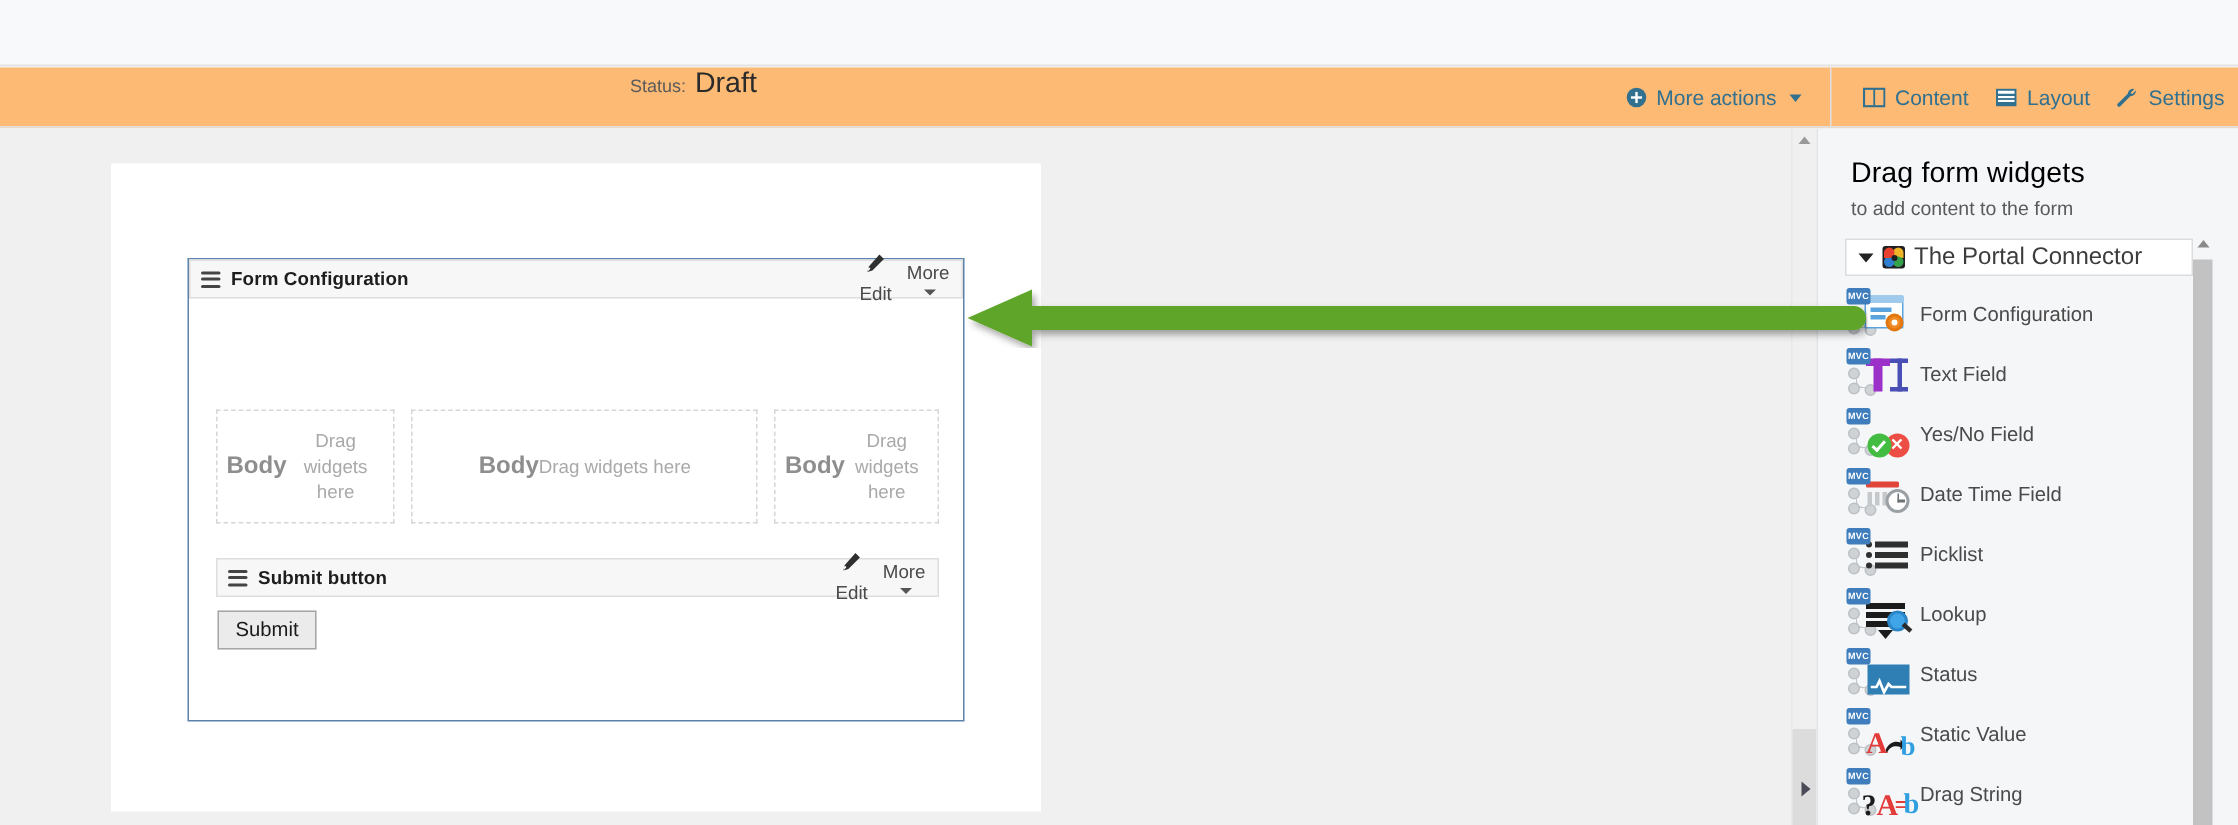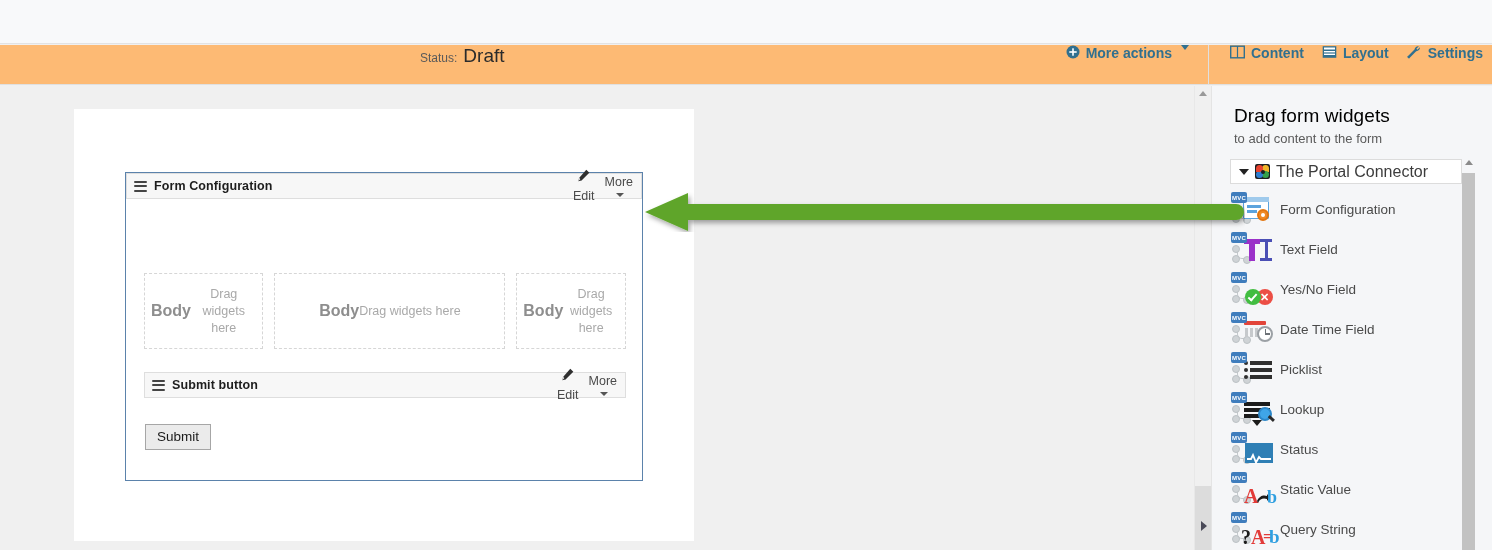--- a/index.html
+++ b/index.html
@@ -42,25 +42,24 @@
     position: absolute; right: 0; top: 0; height: 40px;
     display: flex; align-items: center;
   }
   .tb-group {
     display: flex; align-items: center; height: 40px;
   }
   .tb-sep {
     width: 1px; height: 40px; background: #e0e0e0; margin: 0 12px 0 10px;
   }
   .tb-item {
-    display: flex; align-items: flex-start; gap: 6px;
+    display: flex; align-items: center; gap: 6px;
     color: #31708f; font-size: 14px;
     padding: 0 9px; height: 40px; cursor: pointer;
     white-space: nowrap;
-    font-weight: bold;
   }
   .tb-item .ico { display: flex; align-items: center; }
   .caret-dn {
     width: 0; height: 0; margin-left: 3px;
     border-left: 4.5px solid transparent;
     border-right: 4.5px solid transparent;
     border-top: 5px solid #31708f;
   }
 
   
@@ -135,21 +134,21 @@
     line-height: 20px;
   }
   .dz-sub {
     font-size: 12.5px; color: #a9a9a9; line-height: 17px; margin-top: 1px;
   }
 
   .submit-section {
     position: absolute; left: 18px; top: 199px; width: 482px;
   }
   .submit-btn {
-    margin-top: 26px; margin-left: 1px;
+    margin-top: 9px; margin-left: 1px;
     display: inline-block;
     padding: 4px 11px 5px 11px;
     background: #ebebeb;
     border: 1px solid #a6a6a6;
     font-size: 13.5px; color: #1a1a1a;
     font-family: "Liberation Sans", sans-serif;
     cursor: pointer;
   }
 
   
@@ -649,21 +648,21 @@
         <span class="nd nd1"></span>
           <span class="nd nd2"></span>
           <span class="nd nd3"></span>
           <span class="lnk"></span>
         <span class="gl ic-qs-q">?</span>
         <span class="gl ic-qs-a">A</span>
         <span class="gl ic-qs-e">=</span>
         <span class="gl ic-qs-b">b</span>
         <span class="mvc">MVC</span>
       </span>
-      <span class="sb-item-label">Query String</span>
+      <span class="sb-item-label">Drag String</span>
     </div>
 
   </div>
 </div>
 
 <div class="sb-scroll">
   <div class="sbs-up"></div>
   <div class="sbs-thumb"></div>
 </div>
 

